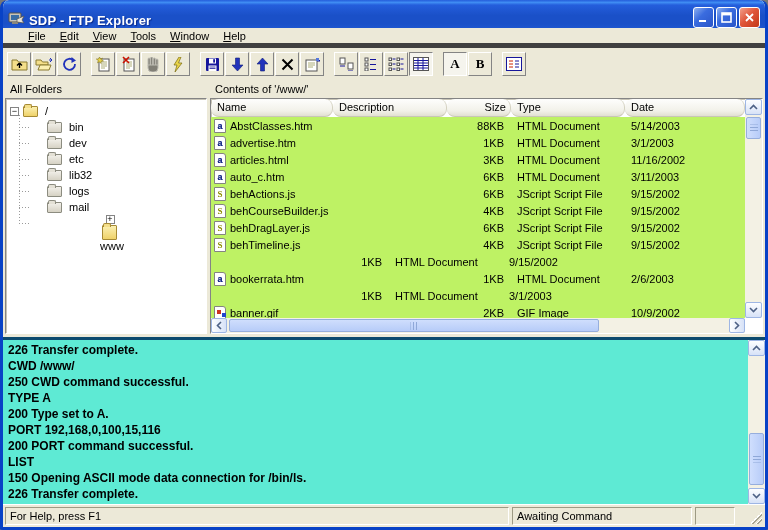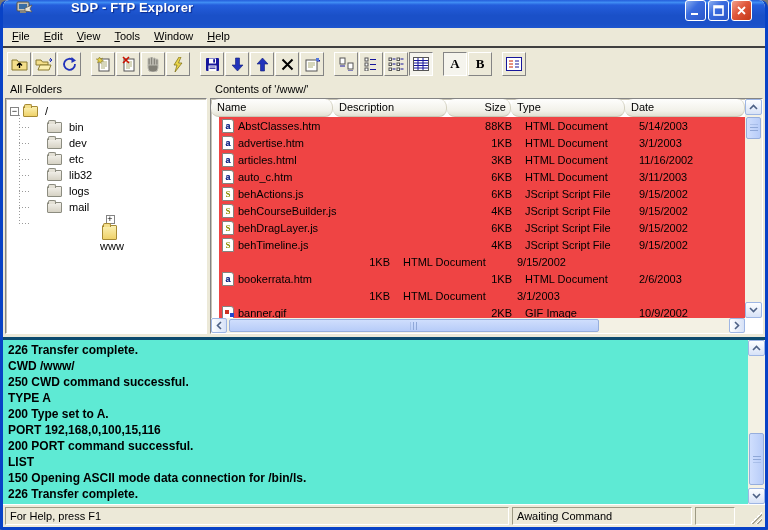--- a/index.html
+++ b/index.html
@@ -4,37 +4,36 @@
 <style>
   * { margin:0; padding:0; box-sizing:border-box; }
   html,body { background:#777; font-family:"Liberation Sans", sans-serif; }
   .window{
     width:768px; height:530px; display:flex; flex-direction:column;
     border-left:3px solid #0842C6; border-right:3px solid #0842C6; border-bottom:3px solid #0842C6;
     border-radius:8px 8px 2px 2px; overflow:hidden; background:#ECE9D8;
   }
   
   .titlebar{
-    height:28px; flex:0 0 28px; display:flex; align-items:flex-start; padding:0 13px;
+    height:28px; flex:0 0 28px; display:flex; align-items:flex-end; padding:0 5px;
     background:linear-gradient(180deg,#245DDB 0%,#3F8CF3 9%,#245EDC 18%,#1A50C8 55%,#1A50C8 85%,#1E56CF 100%);
     border-radius:6px 6px 0 0;
-    gap:34px;
   }
   .app-icon{ width:17px; height:17px; margin-right:4px; flex:0 0 auto; }
   .title-text{ color:#fff; font-weight:bold; font-size:13px; text-shadow:1px 1px 1px #0A2A8C; flex:1; letter-spacing:.2px;}
   .tb-btns{ display:flex; gap:2px; }
   .cap-btn{
     width:21px; height:21px; border-radius:3px; border:1px solid #fff;
     display:flex; align-items:center; justify-content:center;
     background:linear-gradient(135deg,#8DB0EF 0%,#3A6CDF 40%,#2A55C8 100%); cursor:pointer;
   }
   .cap-btn.close{ background:linear-gradient(135deg,#F2A08C 0%,#E0573B 45%,#C33817 100%); }
   .cap-btn svg{ display:block; }
   
-  .menubar{ height:20px; flex:0 0 20px; display:flex; background:#ECE9D8; border-bottom:2px solid #404040; padding-left:2px;}
+  .menubar{ height:20px; flex:0 0 20px; display:flex; background:#ECE9D8; border-bottom:5px solid #404040; padding-left:18px;}
   .menu-item{ font-size:11px; padding:2px 7px; color:#000; cursor:default; }
   .accel{ text-decoration:underline; }
   
   .toolbar{ height:32px; flex:0 0 32px; display:flex; align-items:center; background:#ECE9D8; padding-left:4px; gap:1px; }
   .tb-group{ display:flex; gap:1px; margin-right:9px; }
   .tb{
     width:24px; height:24px; display:flex; align-items:center; justify-content:center;
     background:#ECE9D8; border:1px solid; border-color:#FFFFFF #848484 #848484 #FFFFFF; cursor:pointer;
   }
   .tb.pressed{ border-color:#848484 #FFFFFF #FFFFFF #848484; background:#F5F4ED; }
@@ -79,21 +78,21 @@
   .folder-gray::before{ background:#E4E1D6; border:1px solid #8C8C80; border-bottom:none; }
   .tree-label{ padding:0 2px; }
   
   .list-header{ display:flex; height:18px; width:calc(100% - 17px); }
   .col-h{
     background:linear-gradient(#FEFEFD,#F2F1E9 70%,#E2E0D2); border-right:1px solid #D5D2C2; border-bottom:1px solid #C9C6B6;
     font-size:11px; padding:2px 4px 8px 6px; color:#000; cursor:pointer; white-space:nowrap; overflow:hidden;border-radius:8px;
   }
   .c-name{ flex:0 0 122px; } .c-desc{ flex:0 0 114px; } .c-size{ flex:0 0 64px; text-align:right; }
   .c-type{ flex:0 0 114px; } .c-date{ flex:1; }
-  .list-body{ position:absolute; top:18px; left:0; right:17px; bottom:0; overflow:hidden; background:#ef4444;margin-left:8px; }
+  .list-body{ position:absolute; top:18px; left:0; right:17px; bottom:0; overflow:hidden; background:#bef264; }
   .file-row{ display:flex; height:17px; align-items:center; font-size:11px; cursor:default; white-space:nowrap; }
   .cell{ overflow:hidden; white-space:nowrap; }
   .cell.c-name{ display:flex; align-items:center; padding-left:3px; }
   .cell.c-size{ padding-right:7px; } .cell.c-type{ padding-left:6px; } .cell.c-date{ padding-left:6px; }
   .ficon{ width:12px; height:14px; background:#fff; border:1px solid #848480; border-radius:0 3px 0 0;
     margin-right:4px; flex:0 0 12px; display:flex; align-items:center; justify-content:center; position:relative; }
   .ficon::after{ font-weight:bold; }
   .icon-html::after{ content:"a"; font-size:9px; color:#1B2F8A; text-shadow:0 0 0 #1B2F8A; }
   .icon-js::after{ content:"S"; font-size:9px; color:#8E8E00; font-family:"Liberation Serif",serif; }
   .icon-gif::after{ content:""; width:4px; height:4px; background:#CC3322; box-shadow:5px 3px 0 #2244CC; position:absolute; left:2px; top:3px; }

